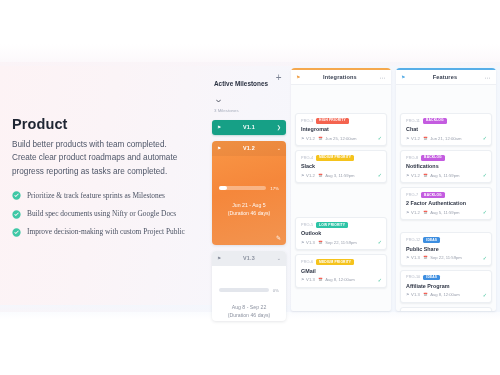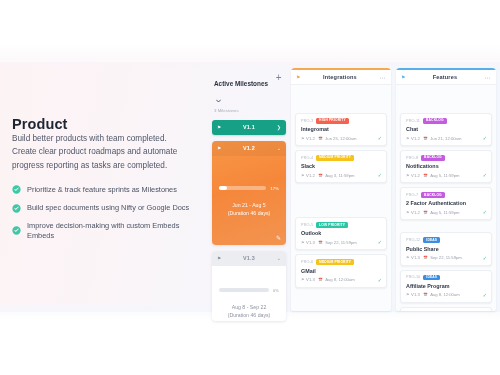--- a/index.html
+++ b/index.html
@@ -23,27 +23,27 @@
   }
   .band-bottom {
     position: absolute; left: 0; top: 305px; width: 500px; height: 14px;
     background: linear-gradient(180deg, rgba(243,247,253,0.85) 0%, rgba(255,255,255,0) 100%);
   }
 
   
   .copy { position: absolute; left: 12px; top: 116px; width: 190px; }
   .copy-title {
     font-size: 14.5px; font-weight: bold; color: #1f2633;
-    letter-spacing: .1px; 
+    letter-spacing: .1px; margin-bottom: 6px;
   }
   .copy-body {
     font-size: 8.2px; line-height: 1.62; color: #4e5668; width: 178px;
   }
   .bullets { margin-top: 13px; }
-  .bullet { display: flex; align-items: center; gap: 6px; margin-bottom: 8.5px; }
+  .bullet { display: flex; align-items: center; gap: 6px; margin-bottom: 8.5px; font-family: Liberation Serif, serif; }
   .check { flex: 0 0 auto; width: 9px; height: 9px; margin-top: .5px; }
   .check svg { display: block; }
   .bullet-text { font-size: 7.4px; line-height: 1.3; color: #4a5263; }
 
   
   .board {
     position: absolute; left: 212px; top: 68px; width: 288px; height: 245px;
     display: flex; gap: 5px; align-items: flex-start;
   }
   .col { width: 74px; flex: 0 0 auto; }
@@ -176,21 +176,21 @@
             </svg>
         </span>
         <span class="bullet-text">Build spec documents using Nifty or Google Docs</span>
       </div>
       <div class="bullet">
         <span class="check">
           <svg width="9" height="9" viewBox="0 0 20 20">
               <path d="M10 .8a9.2 9.2 0 100 18.4A9.2 9.2 0 0010 .8zm4.6 6.6l-5.5 5.6a1 1 0 01-1.4 0L5.4 10.6a1 1 0 011.4-1.4l1.6 1.6 4.8-4.8a1 1 0 011.4 1.4z" fill="#3fc8a6"></path>
             </svg>
         </span>
-        <span class="bullet-text">Improve decision-making with custom Embeds Embeds</span>
+        <span class="bullet-text">Improve decision-making with custom Project Public</span>
       </div>
     </div>
   </div>
 
   <div class="board">
 
     <div class="col">
       <div class="ms-head">
         <div class="ms-title-wrap">
           <span class="ms-title">Active Milestones</span>

